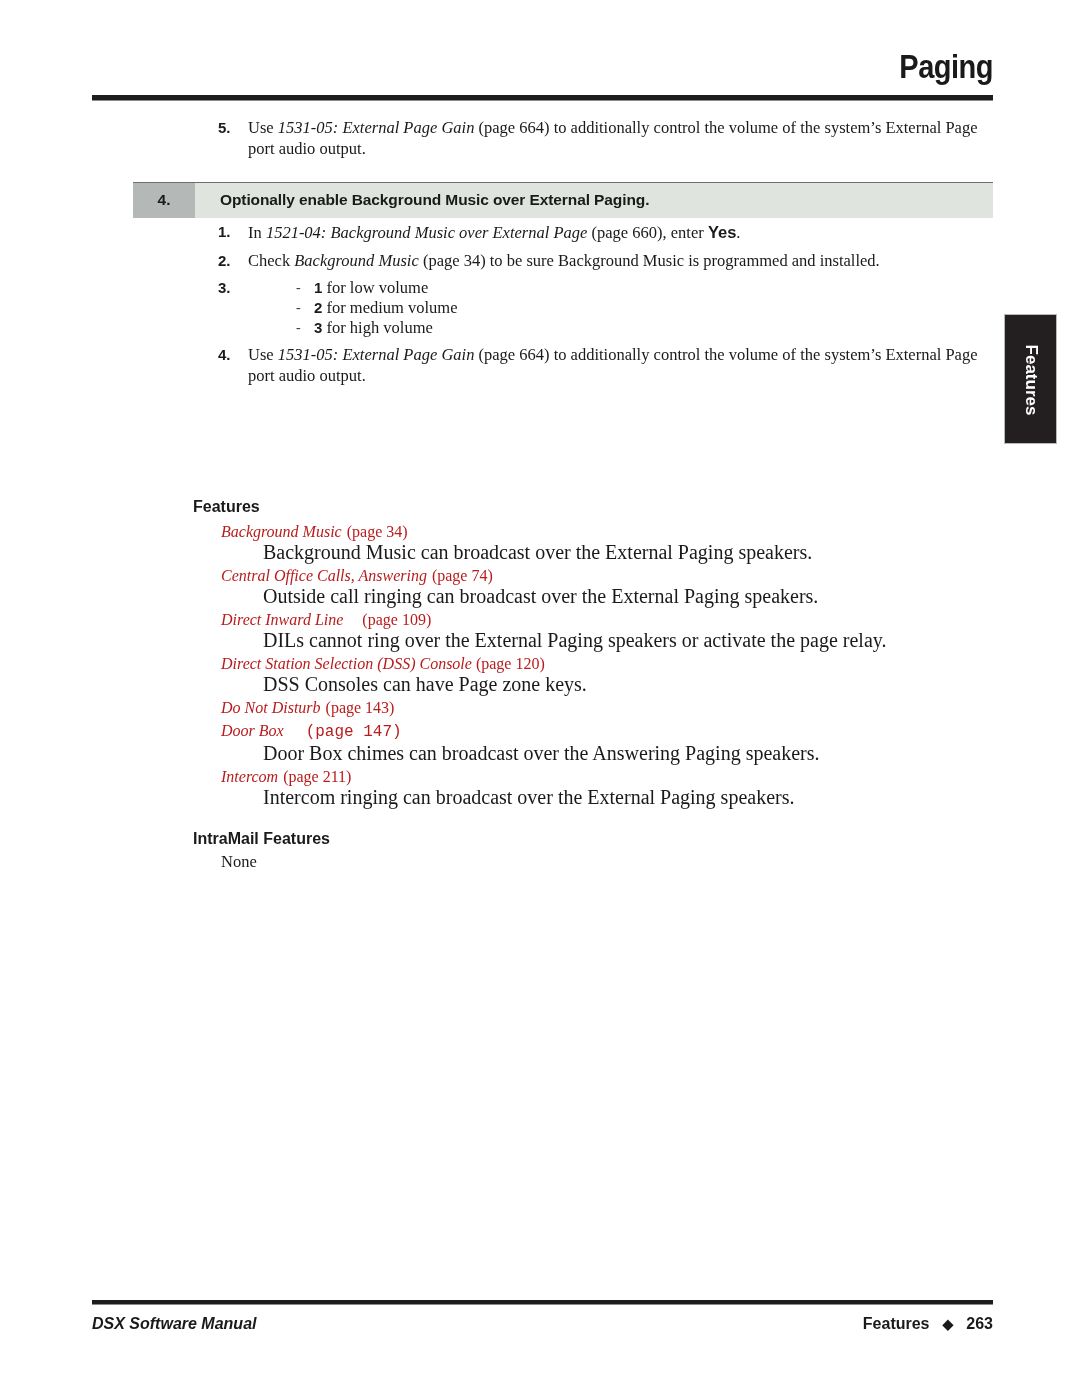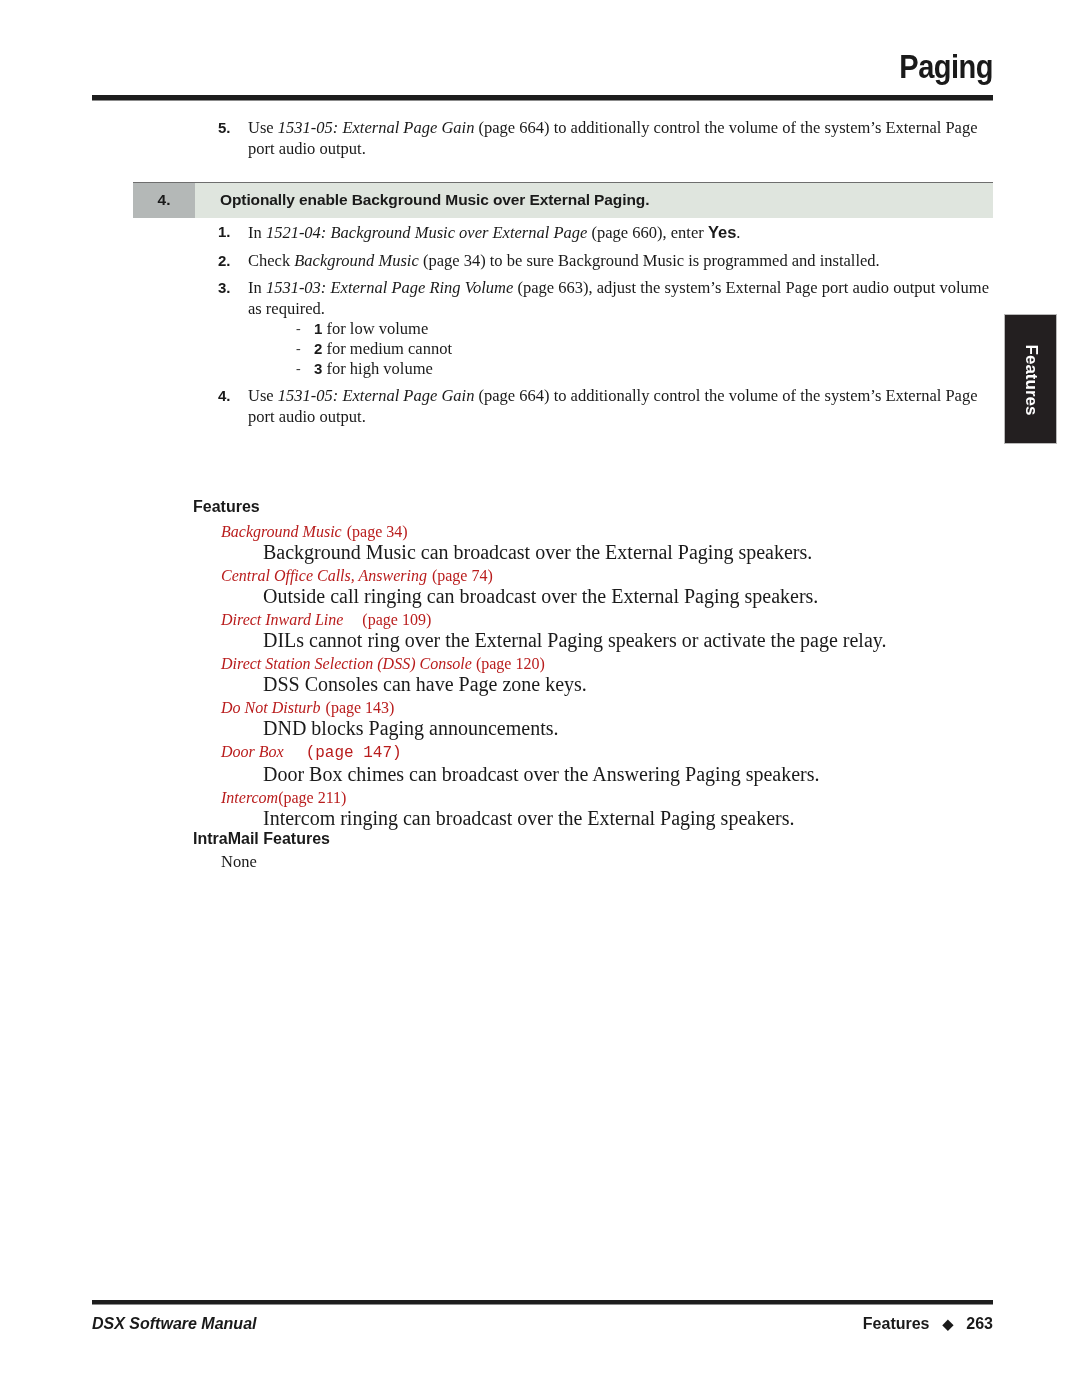--- a/index.html
+++ b/index.html
@@ -295,29 +295,28 @@
     </div>
 
     <div class="step">
       <div class="step-num">2.</div>
       <div class="step-body"><span>Check </span><i>Background Music</i><span> (page 34) to be sure Background Music is programmed and installed.</span></div>
     </div>
 
     <div class="step">
       <div class="step-num">3.</div>
       <div class="step-body">
-        <div><span>In </span><i>1531-03: External Page Ring Volume</i><span> (page 663), adjust the system’s External Page port audio output volume as required.</span></div>
         <div class="dash-list">
           <div class="dash-item">
             <span class="dash-mark">-</span>
             <span><span class="sans-b" style="font-size:15px;">1</span><span> for low volume</span></span>
           </div>
           <div class="dash-item">
             <span class="dash-mark">-</span>
-            <span><span class="sans-b" style="font-size:15px;">2</span><span> for medium cannot</span></span>
+            <span><span class="sans-b" style="font-size:15px;">2</span><span> for medium volume</span></span>
           </div>
           <div class="dash-item">
             <span class="dash-mark">-</span>
             <span><span class="sans-b" style="font-size:15px;">3</span><span> for high volume</span></span>
           </div>
         </div>
       </div>
     </div>
 
     <div class="step">
@@ -347,30 +346,29 @@
       <div class="feat-desc">DILs cannot ring over the External Paging speakers or activate the page relay.</div>
     </div>
 
     <div class="feat-item">
       <div class="feat-title"><span>Direct Station Selection (DSS) Console</span><span class="pg" style="margin-left:4px;">(page 120)</span></div>
       <div class="feat-desc">DSS Consoles can have Page zone keys.</div>
     </div>
 
     <div class="feat-item">
       <div class="feat-title"><span>Do Not Disturb</span><span class="pg" style="margin-left:5px;">(page 143)</span></div>
-      <div class="feat-desc">DND blocks Paging announcements.</div>
     </div>
 
     <div class="feat-item">
       <div class="feat-title"><span>Door Box</span><span class="pg" style="margin-left:22px;font-family:Liberation Mono, monospace;">(page 147)</span></div>
       <div class="feat-desc">Door Box chimes can broadcast over the Answering Paging speakers.</div>
     </div>
 
     <div class="feat-item">
-      <div class="feat-title"><span>Intercom</span><span class="pg" style="">(page 211)</span></div>
+      <div class="feat-title"><span>Intercom</span><span class="pg" style="margin-left:5px;">(page 211)</span></div>
       <div class="feat-desc">Intercom ringing can broadcast over the External Paging speakers.</div>
     </div>
 
   </div>
 
   <div class="subhead" style="top:830px;">IntraMail Features</div>
   <div class="plain-indent" style="top:851px;">None</div>
 
   <div class="side-tab">
     <div class="side-tab-label">Features</div>

